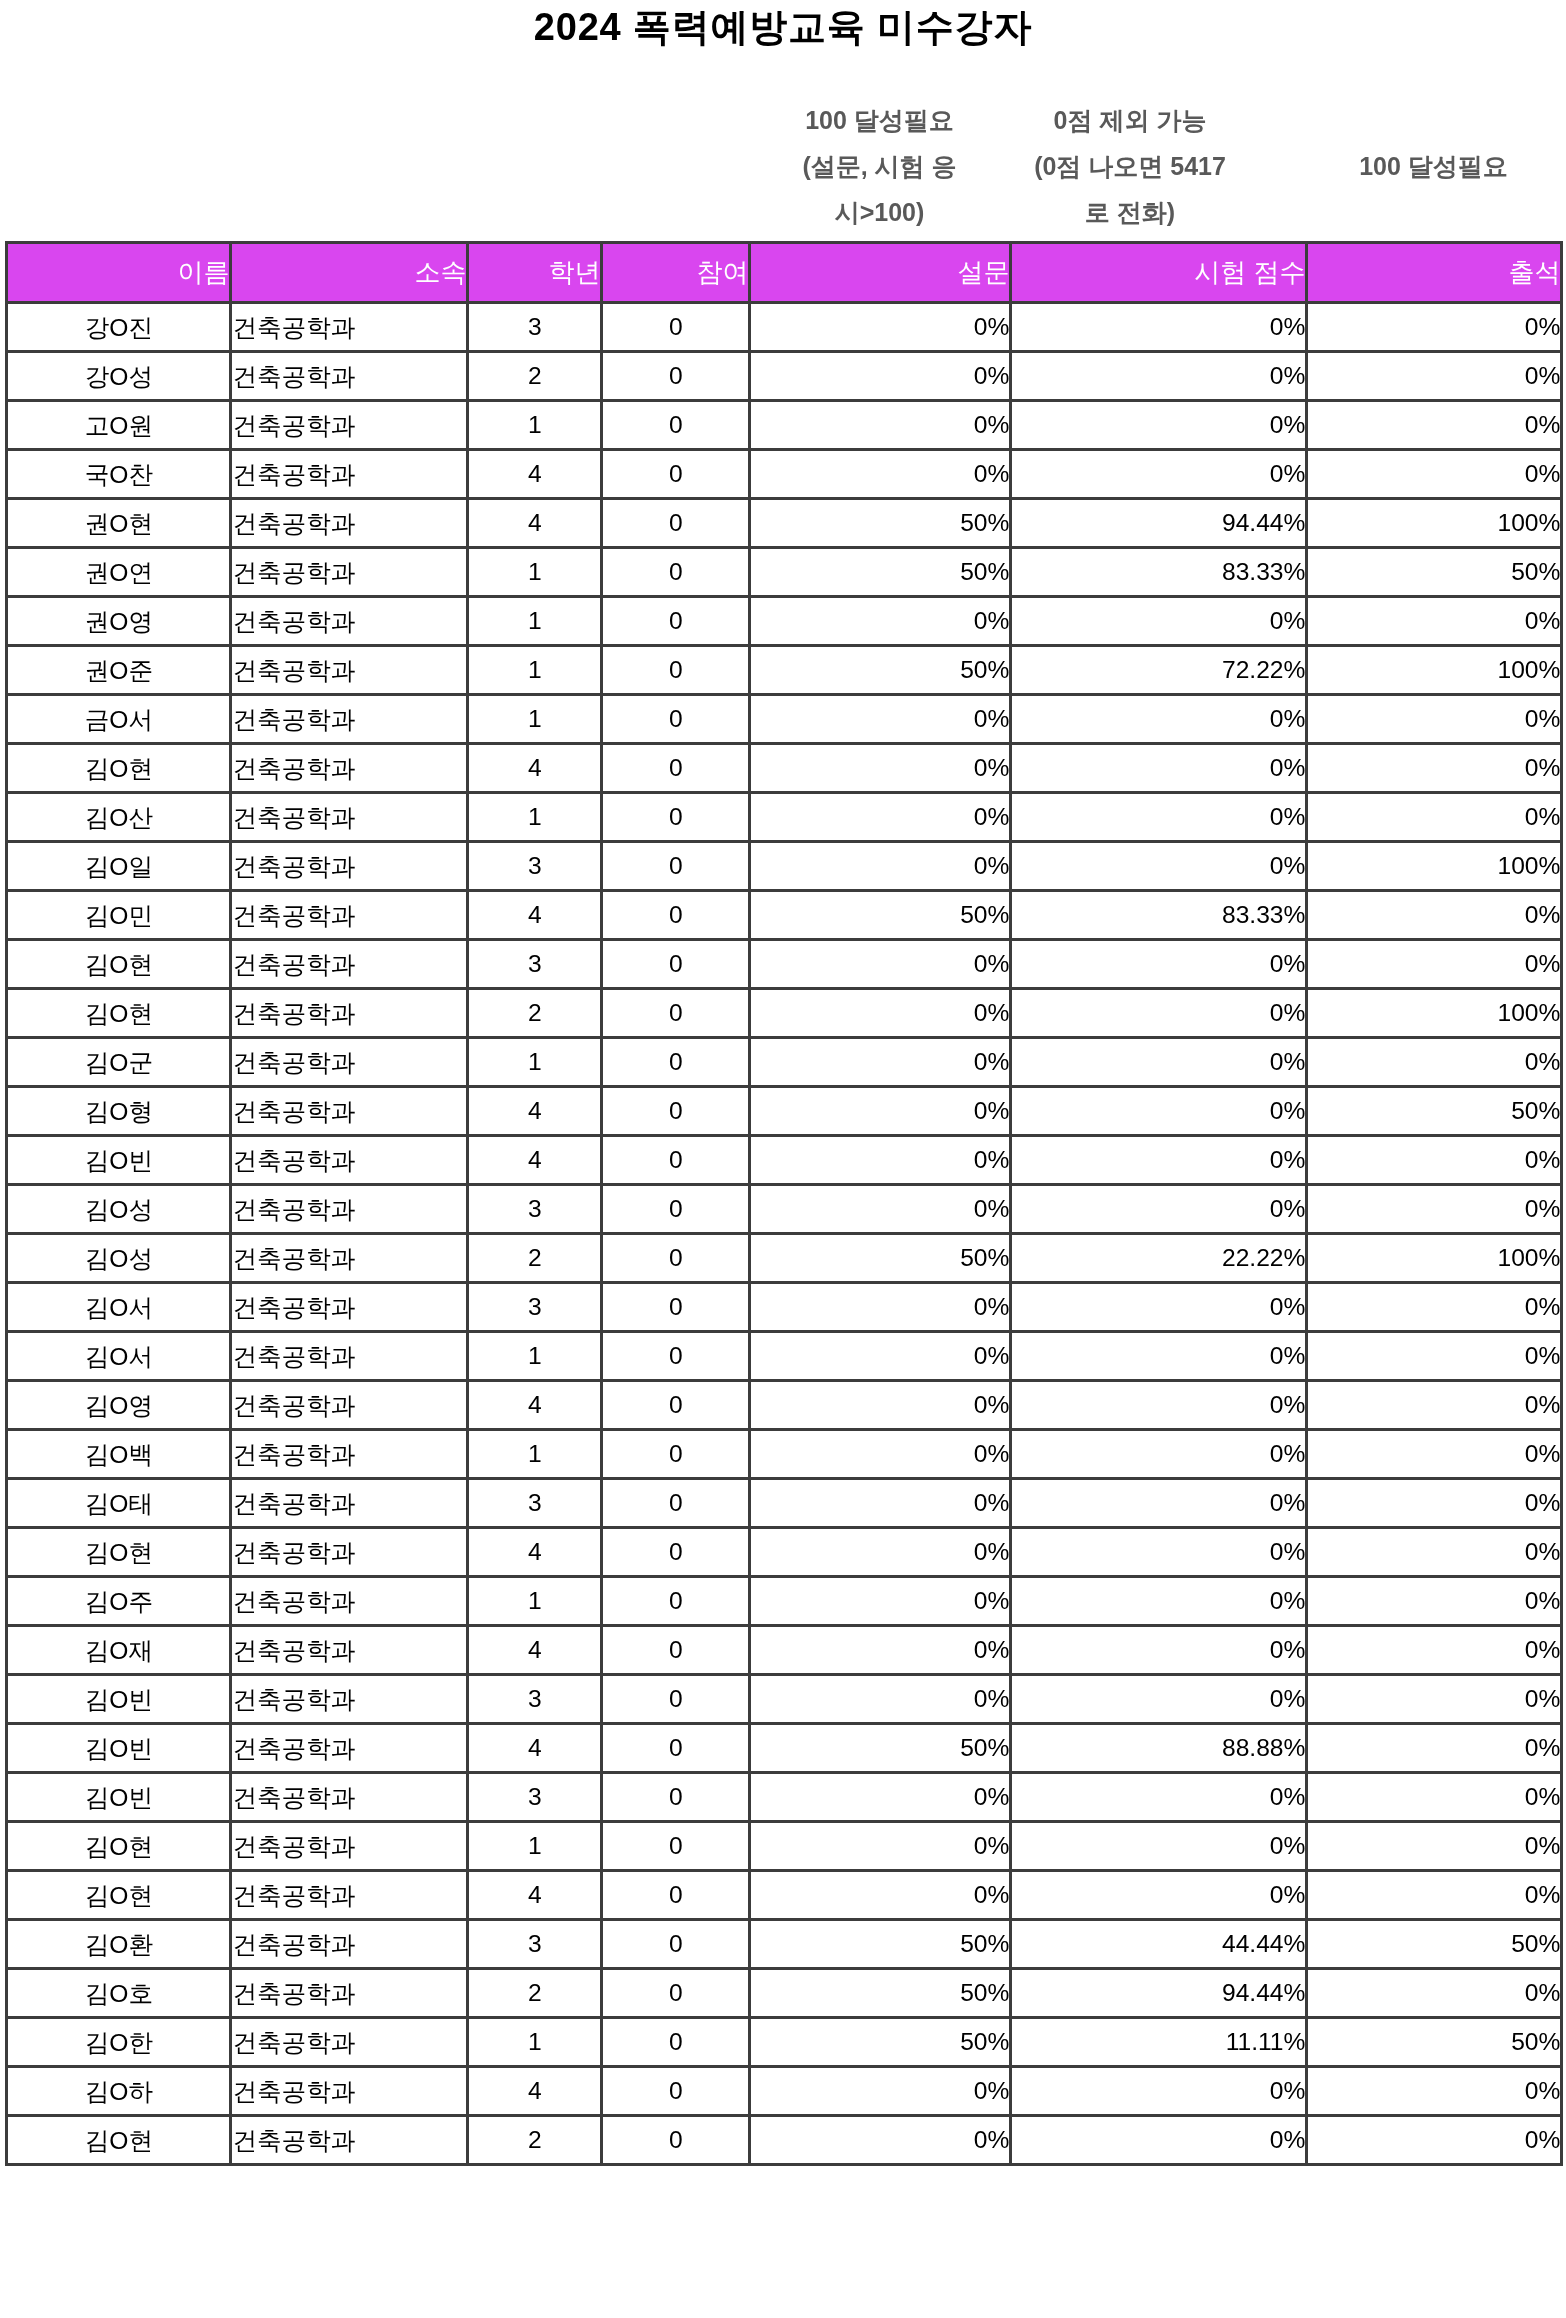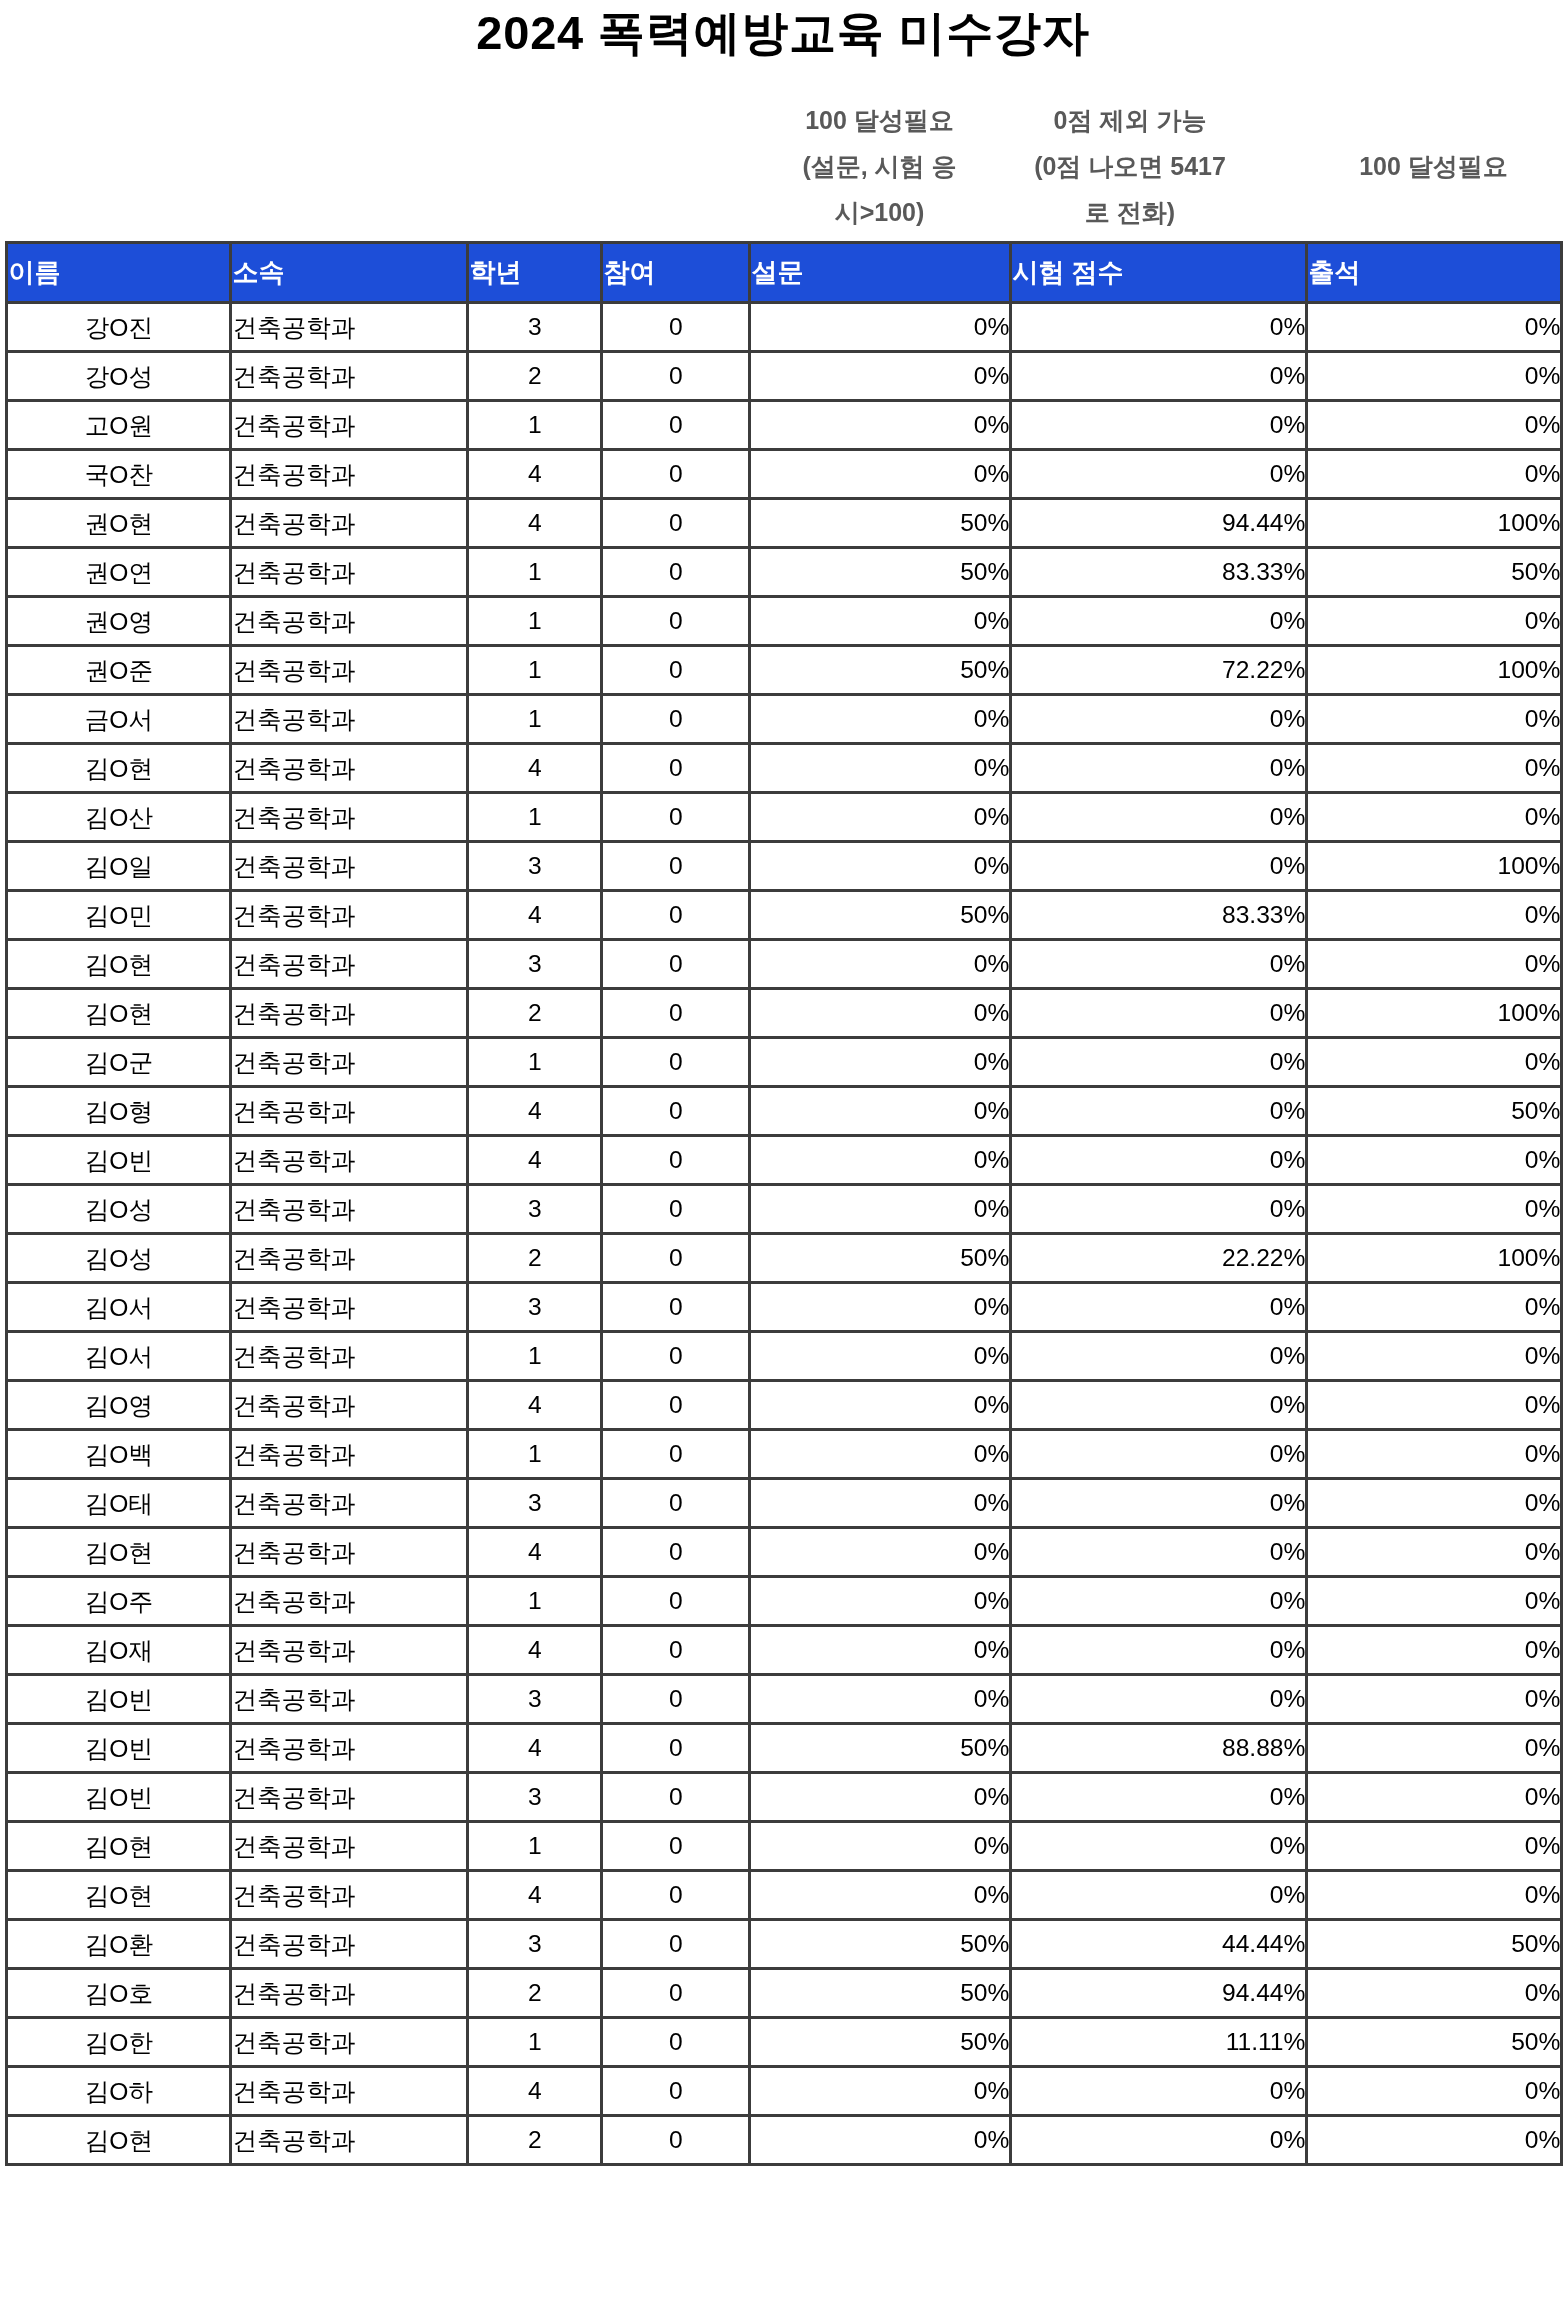--- a/index.html
+++ b/index.html
@@ -10,21 +10,21 @@
     background: #ffffff;
     font-family: "Liberation Sans", sans-serif;
     overflow: hidden;
   }
   .title {
     position: absolute;
     top: 1.5px; left: 0;
     width: 100%;
     margin: 0;
     text-align: center;
-    font-size: 47px;
+    font-size: 38px;
     font-weight: bold;
     color: #000000;
     letter-spacing: 0.8px;
   }
   .note {
     position: absolute;
     text-align: center;
     font-weight: bold;
     font-size: 25px;
     line-height: 46px;
@@ -42,26 +42,26 @@
     border-collapse: collapse;
     table-layout: fixed;
   }
   .grid th, .grid td {
     border: 3.1px solid #3c3c3c;
     overflow: hidden;
     white-space: nowrap;
     padding: 0;
   }
   .grid th {
-    background: #1d4ed8;
+    background: #d946ef;
     color: #ffffff;
     font-size: 26px;
-    font-weight: bold;
+    font-weight: normal;
     height: 57px;
-    text-align: left;
+    text-align: right;
   }
   .grid td {
     font-size: 24.6px;
     color: #000000;
     height: 46px;
     background: #ffffff;
   }
   .c0 { text-align: center; }
   .c1 { text-align: left;  padding-left: 7.7px; }
   .c2 { text-align: center; }

